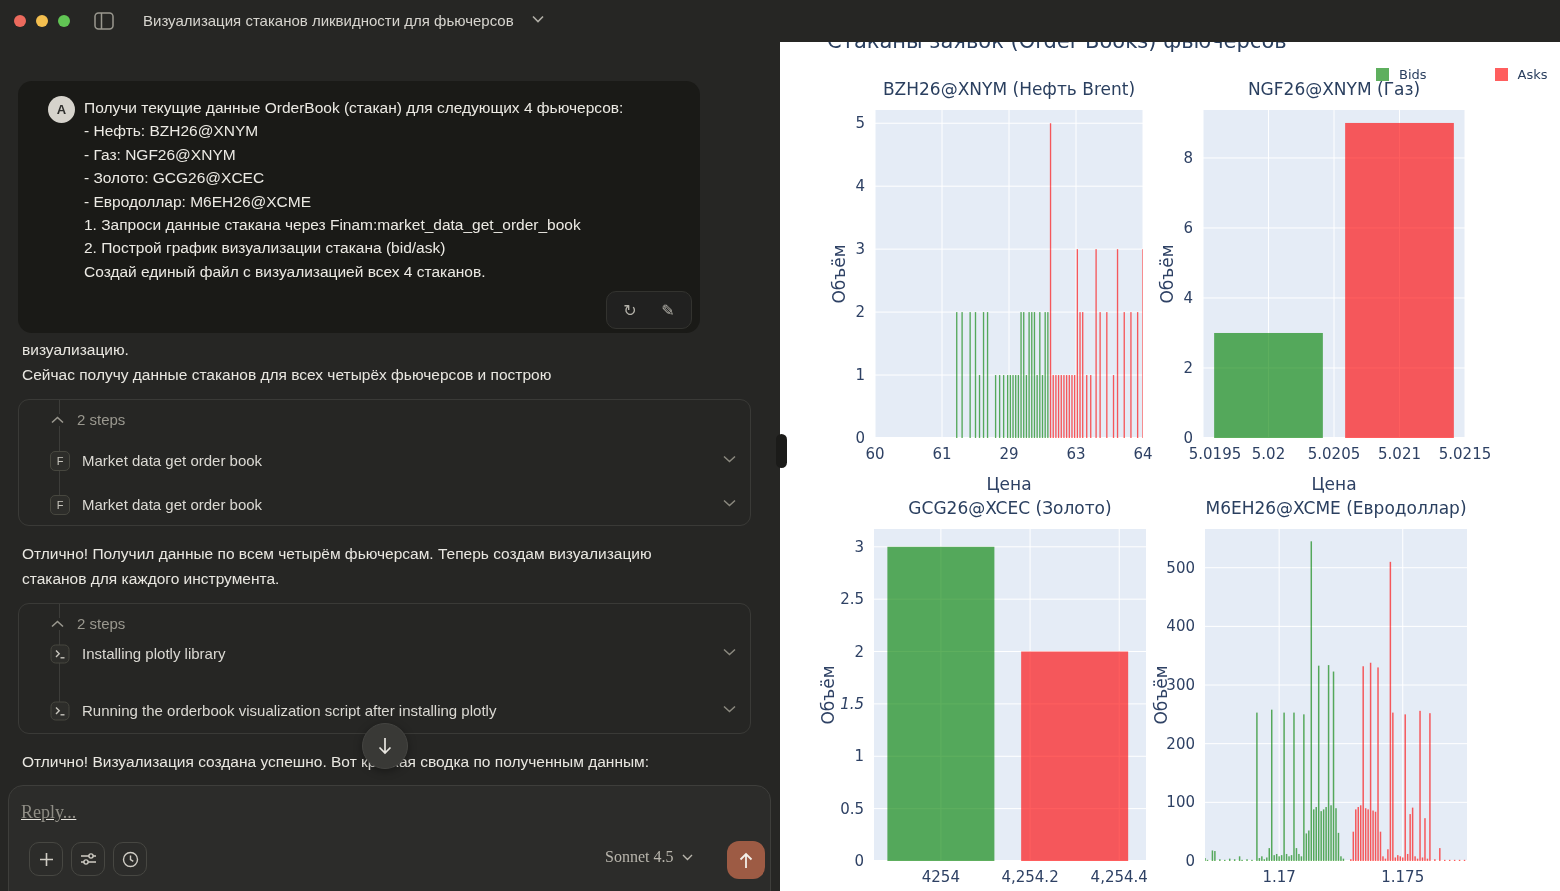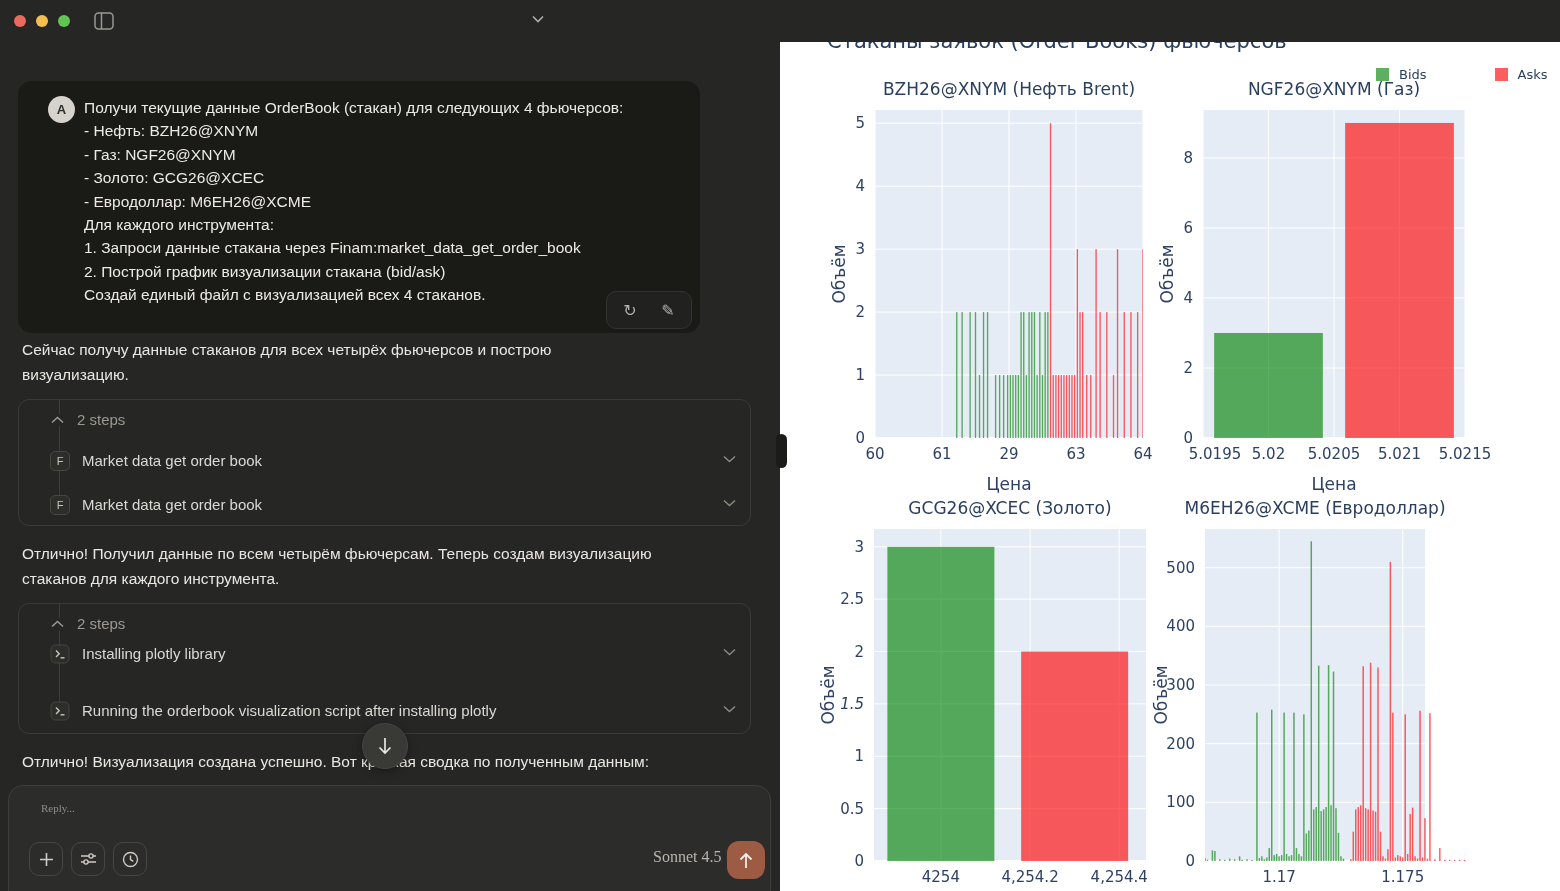--- a/index.html
+++ b/index.html
@@ -41,28 +41,28 @@
     font-size:11px; display:flex; align-items:center; justify-content:center; }
   .step-label { position:absolute; left:63px; top:4px; font-size:15px; color:#dbd9d3; }
   .step-chev { position:absolute; right:14px; top:7px; color:#8b897f; }
 
   #scroll-down { position:absolute; left:362px; top:723px; width:46px; height:46px; border-radius:50%;
     background:#39393б; background:#393936; border:1px solid #454542; color:#e8e6e0;
     display:flex; align-items:center; justify-content:center; cursor:pointer; box-shadow:0 2px 8px rgba(0,0,0,.35); }
 
   #composer { position:absolute; left:8px; top:785px; width:763px; height:120px;
     background:#2c2c2a; border:1px solid #3e3e3b; border-radius:15px; }
-  #reply-input { position:absolute; left:32px; top:16px; width:500px; background:transparent; border:none; outline:none;
-    font-family:"Liberation Serif", serif; font-size:11px; color:#e8e6e0; }
+  #reply-input { position:absolute; left:12px; top:16px; width:500px; background:transparent; border:none; outline:none;
+    font-family:"Liberation Serif", serif; font-size:18px; color:#e8e6e0;text-decoration:underline; }
   #reply-input::placeholder { color:#8f8d85; }
   .comp-btn { position:absolute; top:56px; width:34px; height:34px; border-radius:10px;
     border:1px solid #474742; background:transparent; color:#cfccc4;
     display:flex; align-items:center; justify-content:center; cursor:pointer; }
   #model-select { position:absolute; left:596px; top:62px; display:flex; align-items:center; gap:9px;
-    color:#b8b5ac; font-family:"Liberation Serif", serif; font-size:16px; cursor:pointer;margin-left:48px; }
+    color:#b8b5ac; font-family:"Liberation Serif", serif; font-size:16px; cursor:pointer; }
   #send-btn { position:absolute; left:718px; top:55px; width:38px; height:38px; border-radius:12px;
     background:#9d5b44; color:#f3efe9; display:flex; align-items:center; justify-content:center; cursor:pointer; }
 
   #divider-handle { position:absolute; left:776px; top:434px; width:11px; height:34px;
     background:#1b1b19; border-radius:6px; cursor:col-resize; z-index:30; }
 
   
   #preview-header { position:absolute; left:780px; top:0; width:780px; height:42px; background:#262624; }
 
   #preview { position:absolute; left:780px; top:42px; width:780px; height:849px; background:#ffffff;
@@ -92,49 +92,49 @@
   <div id="titlebar">
     <span class="light" style="left:14px;background:#ec6a5d"></span>
     <span class="light" style="left:36px;background:#f4bf4f"></span>
     <span class="light" style="left:58px;background:#61c554"></span>
     <span id="sidebar-toggle">
       <svg class="icon" width="20" height="18" viewBox="0 0 20 18">
           <rect x="1" y="1" width="18" height="16" rx="3.5" fill="none" stroke="currentColor" stroke-width="1.5"></rect>
           <line x1="7.5" y1="1" x2="7.5" y2="17" stroke="currentColor" stroke-width="1.5"></line>
         </svg>
     </span>
+    <span id="chat-title">Визуализация стаканов ликвидности для фьючерсов</span>
     <span id="chat-title-chevron">
       <svg class="icon" width="12" height="8" viewBox="0 0 12 8">
           <path d="M1 1.5l5 5 5-5" fill="none" stroke="currentColor" stroke-width="1.6"></path>
         </svg>
     </span>
   </div>
 
   <div id="user-card">
     <div id="user-avatar">A</div>
     <div id="user-msg-lines">
         <div>Получи текущие данные OrderBook (стакан) для следующих 4 фьючерсов:</div>
         <div>- Нефть: BZH26@XNYM</div>
         <div>- Газ: NGF26@XNYM</div>
         <div>- Золото: GCG26@XCEC</div>
         <div>- Евродоллар: M6EH26@XCME</div>
-        <div>Для каждого инструмента:</div>
         <div>1. Запроси данные стакана через Finam:market_data_get_order_book</div>
         <div>2. Построй график визуализации стакана (bid/ask)</div>
         <div>Создай единый файл с визуализацией всех 4 стаканов.</div>
       </div>
     <div id="card-actions">
       <span class="card-act">↻</span>
       <span class="card-act">✎</span>
     </div>
   </div>
 
   <div class="resp" style="top:337px">
+      <div>визуализацию.</div>
       <div>Сейчас получу данные стаканов для всех четырёх фьючерсов и построю</div>
-      <div>визуализацию.</div>
     </div>
 
   <div class="steps-box" style="top:399px;height:127px">
     <div class="connector" style="height:100px"></div>
     <div class="steps-head">
       <span class="chev">
         <svg class="icon" width="13" height="8" viewBox="0 0 13 8">
             <path d="M1 6.5L6.5 1.5 12 6.5" fill="none" stroke="currentColor" stroke-width="1.6"></path>
           </svg>
       </span>
@@ -410,21 +410,21 @@
       <span class="ytick" style="top: 218.268px;">1</span>
       <span class="ytick" style="top: 165.902px; font-style: italic;">1.5</span>
       <span class="ytick" style="top: 113.536px;">2</span>
       <span class="ytick" style="top: 61.1703px;">2.5</span>
       <span class="ytick" style="top: 8.80442px;">3</span>
       <span class="xtick" style="left: 66.8852px; top: 339px;">4254</span>
       <span class="xtick" style="left: 156.066px; top: 339px;">4,254.2</span>
       <span class="xtick" style="left: 245.246px; top: 339px;">4,254.4</span>
       <span class="ylab" style="left: -46px;">Объём</span>
     </div>
-  <div class="chart" style="left: 425px; top: 487px; width: 220px; height: 332px;">
+  <div class="chart" style="left: 425px; top: 487px; width: 262px; height: 332px;">
       <div class="plotbg"></div>
       <svg class="plot" width="262" height="332">
         <line x1="74.15094339622414" x2="74.15094339622414" y1="0" y2="332" stroke="#ffffff" stroke-width="1"></line>
         <line x1="197.73584905660502" x2="197.73584905660502" y1="0" y2="332" stroke="#ffffff" stroke-width="1"></line>
         <line x1="0" x2="262" y1="332" y2="332" stroke="#ffffff" stroke-width="2"></line>
         <line x1="0" x2="262" y1="273.34275618374556" y2="273.34275618374556" stroke="#ffffff" stroke-width="1"></line>
         <line x1="0" x2="262" y1="214.68551236749116" y2="214.68551236749116" stroke="#ffffff" stroke-width="1"></line>
         <line x1="0" x2="262" y1="156.02826855123675" y2="156.02826855123675" stroke="#ffffff" stroke-width="1"></line>
         <line x1="0" x2="262" y1="97.37102473498231" y2="97.37102473498231" stroke="#ffffff" stroke-width="1"></line>
         <line x1="0" x2="262" y1="38.713780918727934" y2="38.713780918727934" stroke="#ffffff" stroke-width="1"></line>

